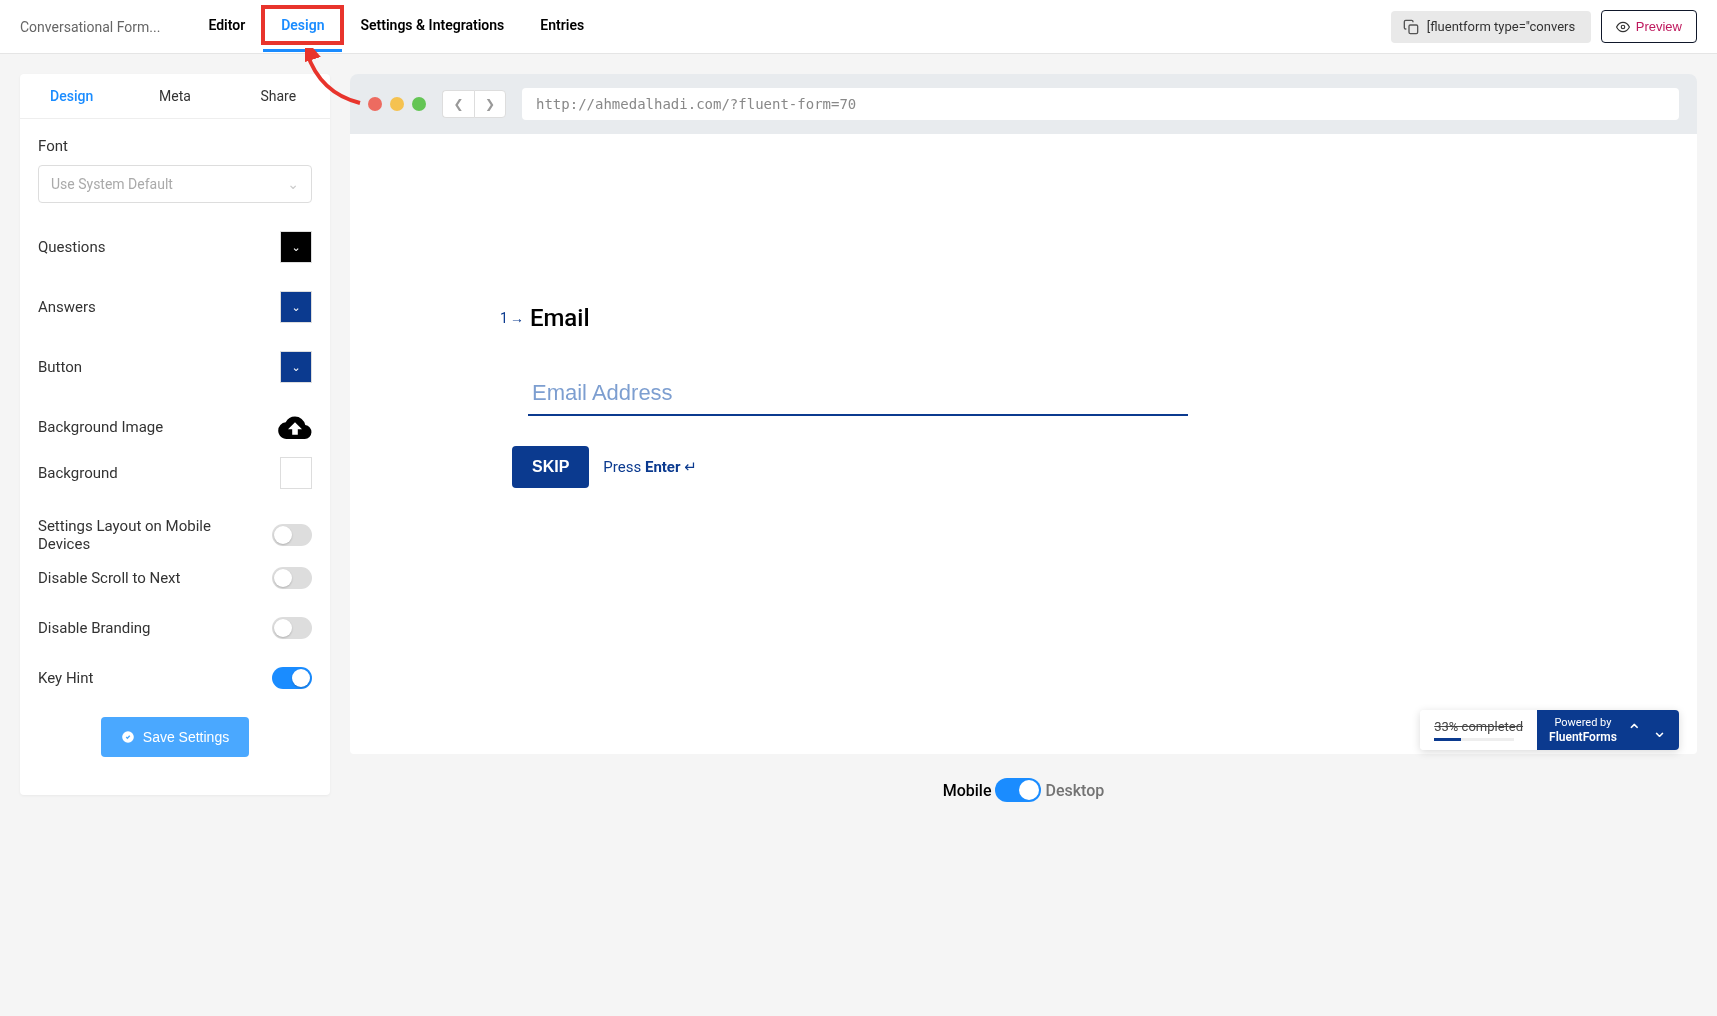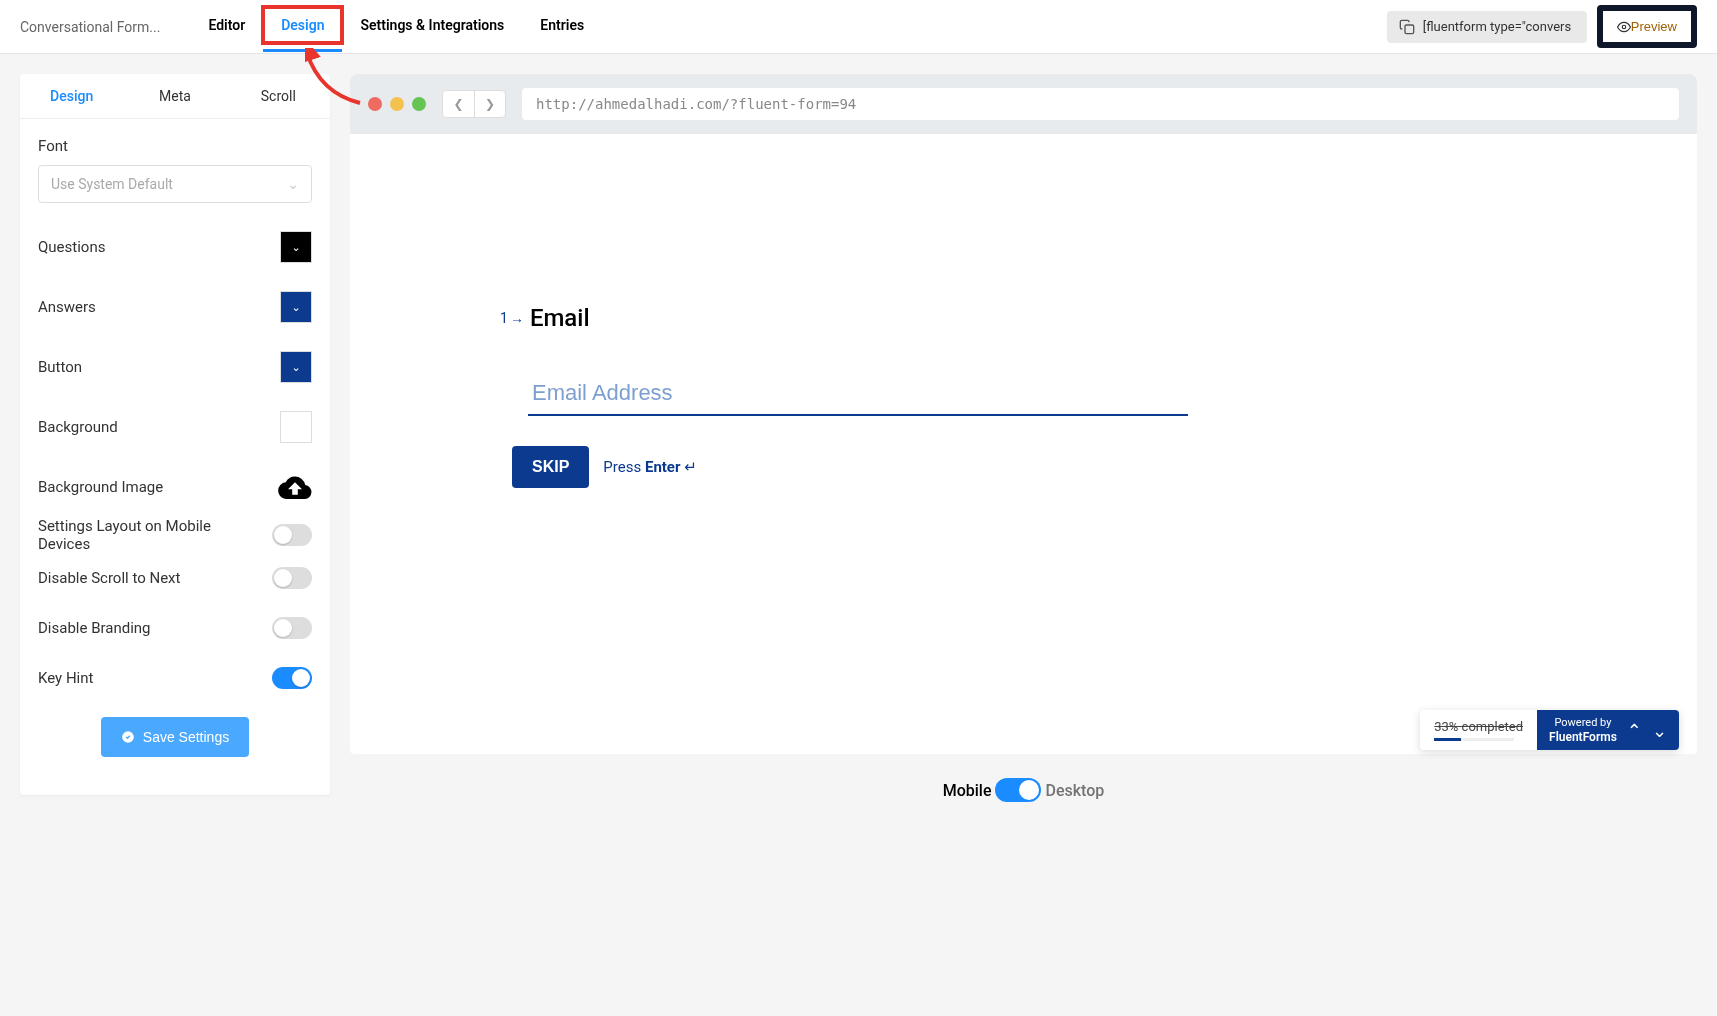--- a/index.html
+++ b/index.html
@@ -8,21 +8,21 @@
 
 .top-nav { background: #fff; border-bottom: 1px solid #e5e5e5; display: flex; align-items: center; padding: 0 20px; height: 54px; }
 .form-title { color: #666; font-size: 14px; margin-right: 30px; }
 .nav-tabs { display: flex; gap: 0; flex: 1; }
 .nav-tab { padding: 16px 18px; font-size: 14px; font-weight: 600; color: #000; cursor: pointer; border-bottom: 3px solid transparent; }
 .nav-tab.active { color: #1a8cff; border-bottom-color: #1a8cff; }
 .nav-tab.highlighted { position: relative; }
 .highlight-box { position: absolute; top: 4px; left: -2px; right: -2px; bottom: 4px; border: 4px solid #e8342c; pointer-events: none; }
 .top-right { display: flex; align-items: center; gap: 10px; }
 .shortcode-box { background: #e9e9e9; padding: 8px 12px; border-radius: 4px; display: flex; align-items: center; gap: 8px; font-size: 13px; color: #333; width: 200px; overflow: hidden; white-space: nowrap; }
-.preview-btn { border: 6px solid #0f172a; background: #fff; padding: 8px 14px; border-radius: 4px; font-size: 13px; cursor: pointer; display: flex; align-items: center; gap: 0; color: #a16207; }
+.preview-btn { border: 1px solid #0f172a; background: #fff; padding: 8px 14px; border-radius: 4px; font-size: 13px; cursor: pointer; display: flex; align-items: center; gap: 6px; color: #be185d; }
 
 
 .arrow-annotation { position: absolute; top: 48px; left: 305px; z-index: 100; pointer-events: none; }
 
 
 .main-container { display: flex; padding: 20px; gap: 20px; align-items: flex-start; }
 
 
 .sidebar { width: 310px; background: #fff; border-radius: 4px; padding: 0; box-shadow: 0 1px 3px rgba(0,0,0,0.05); }
 .sidebar-tabs { display: flex; border-bottom: 1px solid #eee; }
@@ -135,21 +135,21 @@
     </defs>
   <path d="M 55 55 Q 15 45 2 5" stroke="#e8342c" stroke-width="4" fill="none" marker-end="url(#ah)"></path>
 </svg>
 
 <div class="main-container">
 
   <div class="sidebar">
     <div class="sidebar-tabs">
       <div class="sidebar-tab active">Design</div>
       <div class="sidebar-tab">Meta</div>
-      <div class="sidebar-tab">Scroll</div>
+      <div class="sidebar-tab">Share</div>
     </div>
     <div class="sidebar-content">
 
       <div class="font-label">Font</div>
       <div class="font-select">
         <span>Use System Default</span>
         <span style="color:#ccc;">⌄</span>
       </div>
 
       <div class="setting-row">
@@ -166,35 +166,35 @@
           </div>
       </div>
 
       <div class="setting-row">
         <span class="setting-label">Button</span>
         <div class="color-swatch blue">
             <span class="swatch-chevron">⌄</span>
           </div>
       </div>
 
-
-      <div class="setting-row">
-        <span class="setting-label">Background</span>
-        <div class="color-swatch white"></div>
-      </div>
 
       <div class="setting-row tight">
         <span class="setting-label">Background Image</span>
         <span>
           <svg width="34" height="28" viewBox="0 0 24 20" fill="#000">
               <path d="M19.35 10.04A7.49 7.49 0 0 0 12 4a7.5 7.5 0 0 0-6.65 4.04A5.99 5.99 0 0 0 0 14c0 3.31 2.69 6 6 6h13a5 5 0 0 0 .35-9.96zM14 13v4h-4v-4H7l5-5 5 5h-3z"></path>
             </svg>
         </span>
       </div>
 
+      <div class="setting-row">
+        <span class="setting-label">Background</span>
+        <div class="color-swatch white"></div>
+      </div>
+
       <div class="setting-row tight">
         <span class="setting-label-multiline">Settings Layout on Mobile Devices</span>
         <div class="toggle"></div>
       </div>
 
       <div class="setting-row">
         <span class="setting-label">Disable Scroll to Next</span>
         <div class="toggle"></div>
       </div>
 
@@ -223,21 +223,21 @@
     <div class="browser-chrome">
       <div class="traffic-lights">
         <div class="tl red"></div>
         <div class="tl yellow"></div>
         <div class="tl green"></div>
       </div>
       <div class="nav-arrows">
         <div class="nav-arrow-btn">❮</div>
         <div class="nav-arrow-btn">❯</div>
       </div>
-      <div class="url-bar">http://ahmedalhadi.com/?fluent-form=94</div>
+      <div class="url-bar">http://ahmedalhadi.com/?fluent-form=70</div>
     </div>
 
     <div class="preview-body">
       <div class="question-row">
         <span class="question-marker">
           <span>1</span>
           <span>→</span>
         </span>
         <span class="question-label">Email</span>
       </div>

